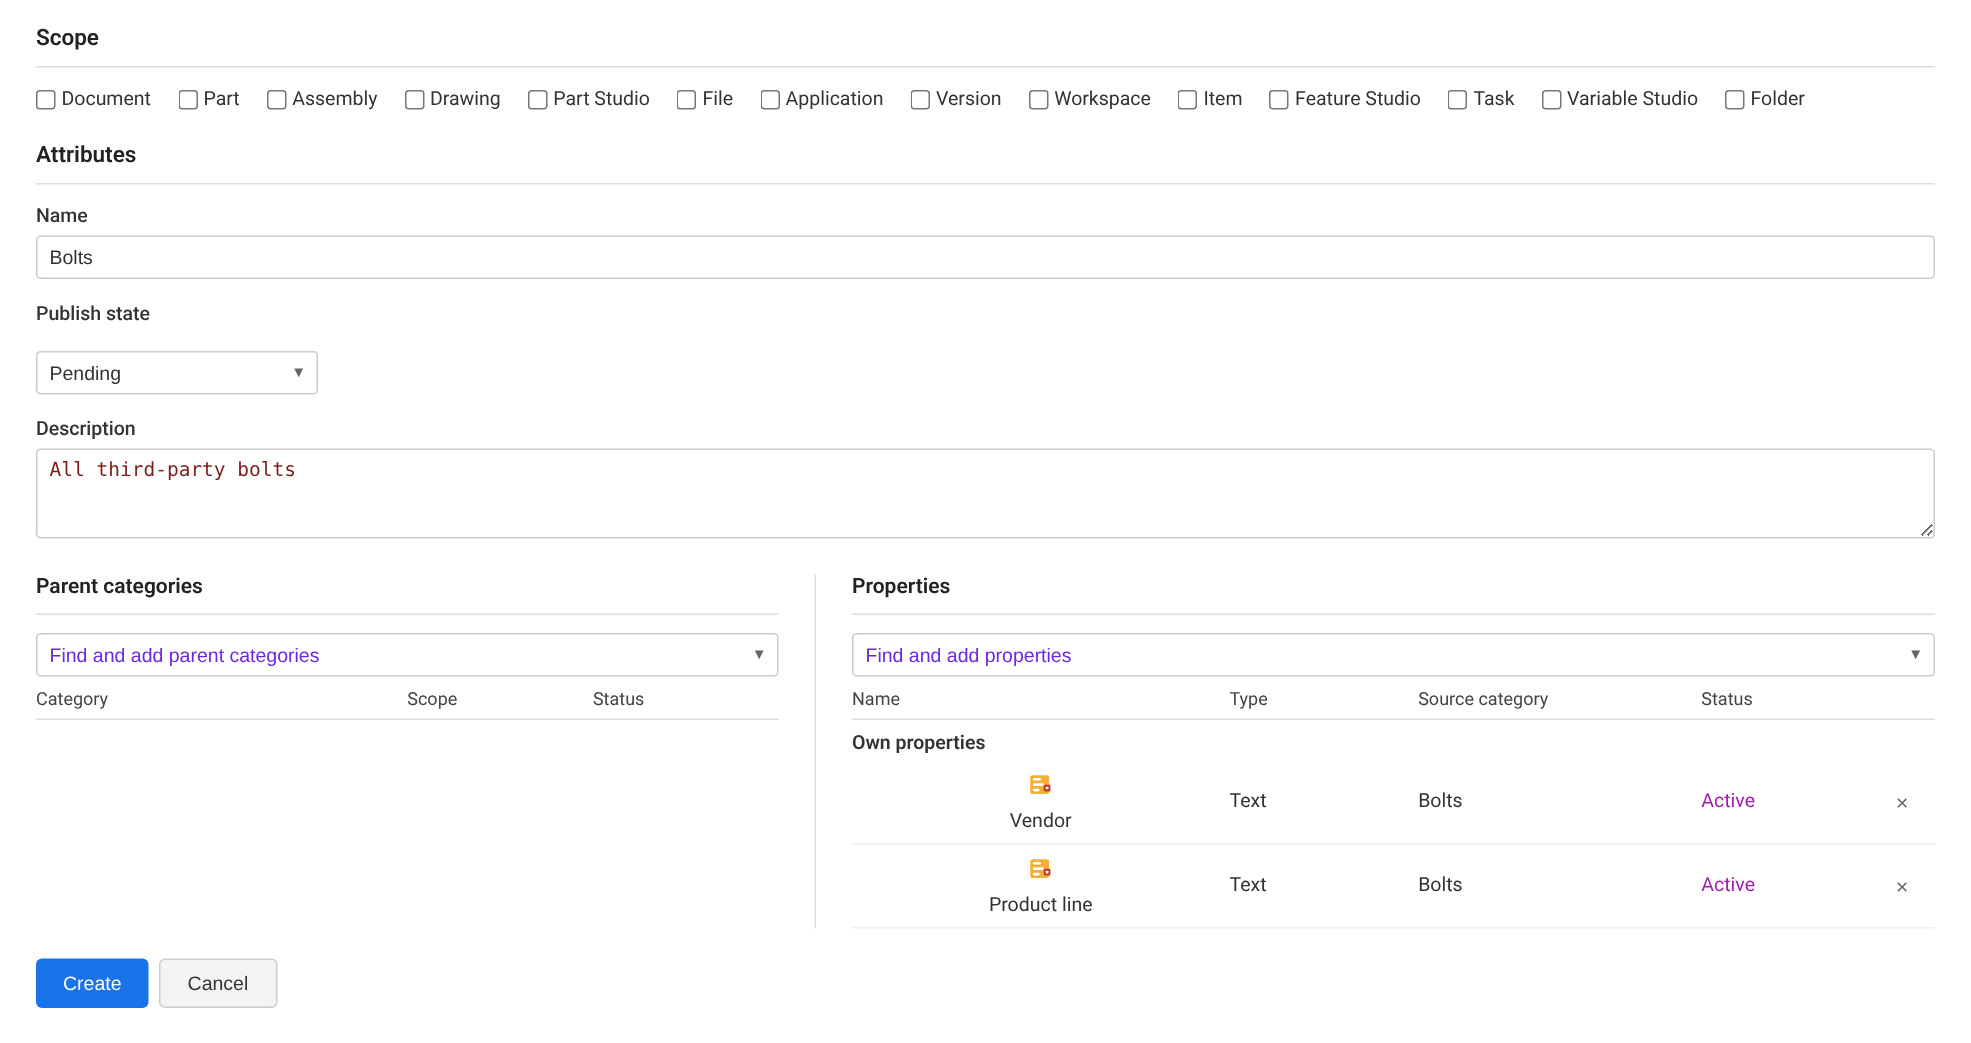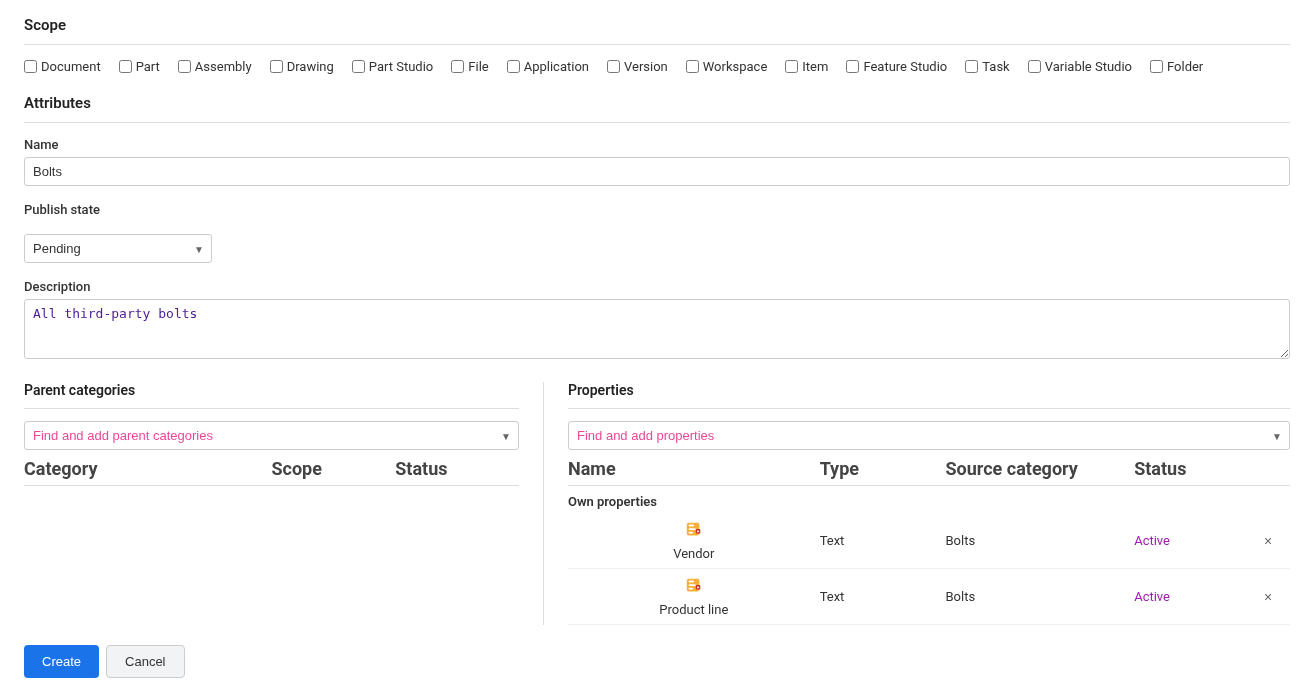--- a/index.html
+++ b/index.html
@@ -82,21 +82,21 @@
       pointer-events: none;
       color: #666;
       font-size: 10px;
     }
     .textarea-input {
       width: 100%;
       border: 1px solid #ccc;
       border-radius: 3px;
       padding: 6px 8px;
       font-size: 13px;
-      color: #4c1d95;
+      color: #7f1d1d;
       resize: vertical;
       min-height: 60px;
       outline: none;
     }
     .bottom-sections {
       display: flex;
       gap: 0;
       margin-bottom: 20px;
     }
     .parent-categories-section {
@@ -122,42 +122,42 @@
     .dropdown-field {
       position: relative;
       width: 100%;
     }
     .dropdown-input {
       width: 100%;
       border: 1px solid #ccc;
       border-radius: 3px;
       padding: 6px 28px 6px 8px;
       font-size: 13px;
-      color: #ec4899;
+      color: #6d28d9;
       appearance: none;
       background: #fff;
       cursor: pointer;
       outline: none;
     }
     .dropdown-arrow {
       position: absolute;
       right: 8px;
       top: 50%;
       transform: translateY(-50%);
       pointer-events: none;
       color: #666;
       font-size: 10px;
     }
     .table-header {
       display: grid;
       gap: 0;
       padding: 8px 0 6px 0;
       border-bottom: 1px solid #ddd;
-      font-size: 18px;
-      font-weight: 700;
+      font-size: 12px;
+      font-weight: 400;
       color: #444;
     }
     .parent-table-header {
       grid-template-columns: 2fr 1fr 1fr;
     }
     .props-table-header {
       grid-template-columns: 2fr 1fr 1.5fr 1fr 30px;
     }
     .table-row {
       display: grid;

